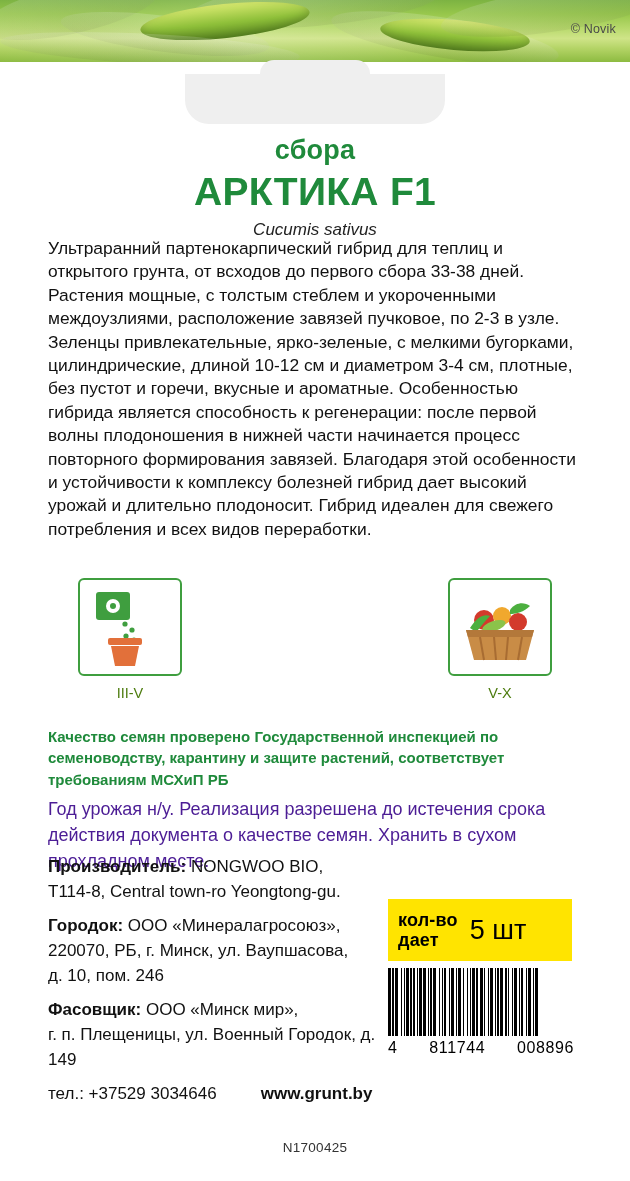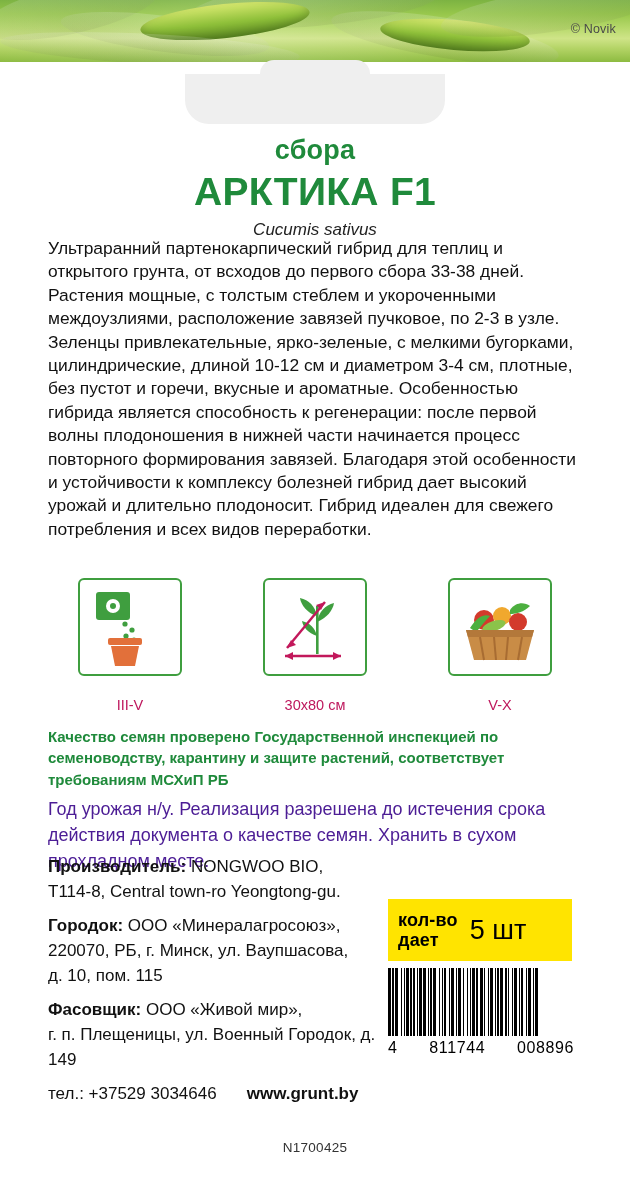--- a/index.html
+++ b/index.html
@@ -140,23 +140,23 @@
     width: 100px;
     height: 94px;
     border: 2px solid #3f9e3f;
     border-radius: 6px;
     position: relative;
     margin: 0 auto;
     background: #ffffff;
     overflow: hidden;
   }
   .picto-label {
-    margin-top: 21px;
+    margin-top: 9px;
     font-size: 14.5px;
-    color: #be185d;
+    color: #4d7c0f;
     white-space: nowrap;
   }
 
   
   .quality {
     position: absolute;
     top: 726px;
     left: 48px;
     width: 536px;
     font-size: 15px;
@@ -181,21 +181,21 @@
     left: 48px;
     width: 330px;
     font-size: 17px;
     color: #111111;
     line-height: 1.47;
   }
   .footer-info .block { margin-bottom: 9px; }
   .footer-info b { font-weight: bold; }
   .contact-row {
     display: flex;
-    gap: 30px;
+    gap: 44px;
     margin-top: 2px;
   }
   .contact-row .site { font-weight: bold; }
 
   
   .qty-badge {
     position: absolute;
     top: 899px;
     left: 388px;
     width: 184px;
@@ -303,40 +303,20 @@
         <circle cx="54" cy="60" r="2.6" fill="#3f9e3f"></circle>
 
         <rect x="28" y="58" width="34" height="7" rx="2" fill="#e2703a"></rect>
         <path d="M31 66 L59 66 L55 86 L35 86 Z" fill="#e2703a"></path>
       </svg>
     </div>
     <div class="picto-label">III-V</div>
   </div>
 
 
-  <div class="picto">
-    <div class="picto-box">
-      <svg width="100" height="94" viewBox="0 0 100 94">
-
-        <rect x="51" y="26" width="2.6" height="48" fill="#3f9e3f"></rect>
-        <path d="M52 36 C42 33 36 25 35 18 C44 20 50 26 52 36 Z" fill="#3f9e3f"></path>
-        <path d="M52 42 C62 38 68 30 69 23 C60 25 54 32 52 42 Z" fill="#3f9e3f"></path>
-        <path d="M52 56 C43 53 38 47 37 41 C45 43 50 48 52 56 Z" fill="#3f9e3f"></path>
-
-        <line x1="22" y1="68" x2="60" y2="22" stroke="#c2185b" stroke-width="2.4"></line>
-        <polygon points="60,22 51,25 56,30" fill="#c2185b"></polygon>
-        <polygon points="22,68 31,65 26,60" fill="#c2185b"></polygon>
-
-        <line x1="20" y1="76" x2="76" y2="76" stroke="#c2185b" stroke-width="2.4"></line>
-        <polygon points="76,76 68,72 68,80" fill="#c2185b"></polygon>
-        <polygon points="20,76 28,72 28,80" fill="#c2185b"></polygon>
-      </svg>
-    </div>
-    <div class="picto-label">30x80 см</div>
-  </div>
 
   <div class="picto">
     <div class="picto-box">
       <svg width="100" height="94" viewBox="0 0 100 94">
 
         <circle cx="34" cy="40" r="10" fill="#d33a2c"></circle>
         <circle cx="52" cy="36" r="9" fill="#f0a82e"></circle>
         <circle cx="68" cy="42" r="9" fill="#d33a2c"></circle>
         <path d="M20 48 C28 36 34 34 40 36 C34 42 30 48 26 52 Z" fill="#4caf3f"></path>
         <path d="M60 30 C66 22 74 22 80 26 C74 32 66 34 60 34 Z" fill="#4caf3f"></path>
@@ -361,25 +341,25 @@
 <div class="footer-info">
   <div class="block">
     <div><b>Производитель:</b>
       <span>NONGWOO BIO,</span></div>
     <div>T114-8, Central town-ro Yeongtong-gu.</div>
   </div>
   <div class="block">
     <div><b>Городок:</b>
       <span>ООО «Минералагросоюз»,</span></div>
     <div>220070, РБ, г. Минск, ул. Ваупшасова,</div>
-    <div>д. 10, пом. 115</div>
+    <div>д. 10, пом. 246</div>
   </div>
   <div class="block">
     <div><b>Фасовщик:</b>
-      <span>ООО «Живой мир»,</span></div>
+      <span>ООО «Минск мир»,</span></div>
     <div>г. п. Плещеницы, ул. Военный Городок, д. 149</div>
   </div>
   <div class="contact-row">
     <span>тел.: +37529 3034646</span>
     <span class="site">www.grunt.by</span>
   </div>
 </div>
 
 <div class="qty-badge">
   <div class="qty-label">

